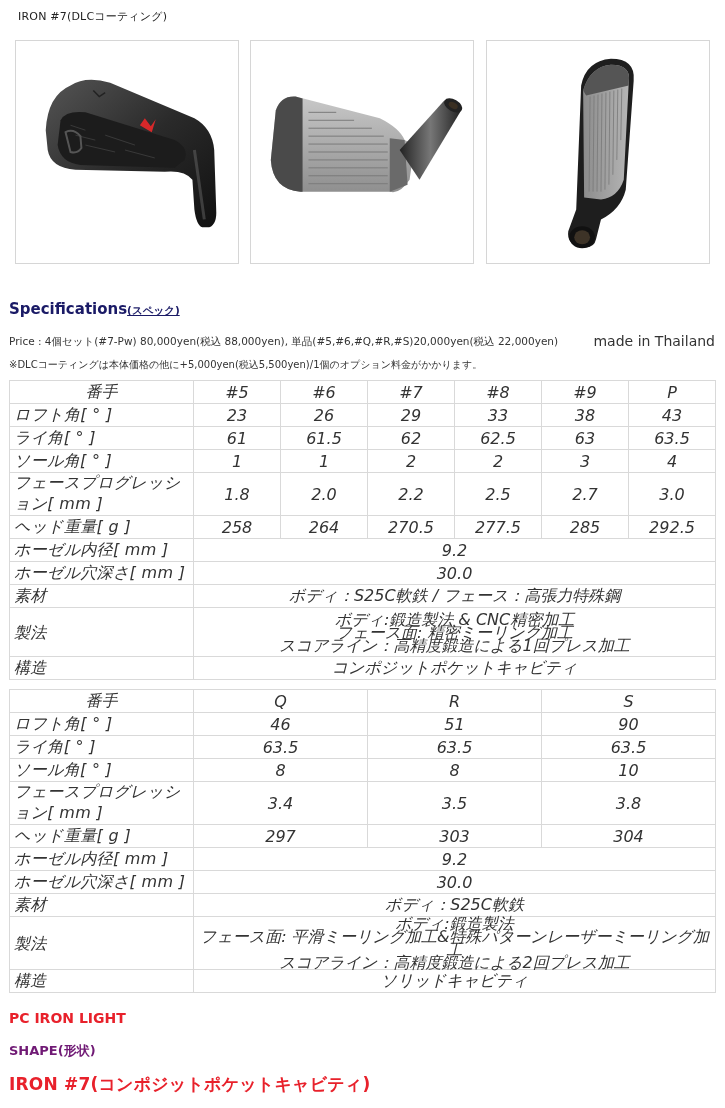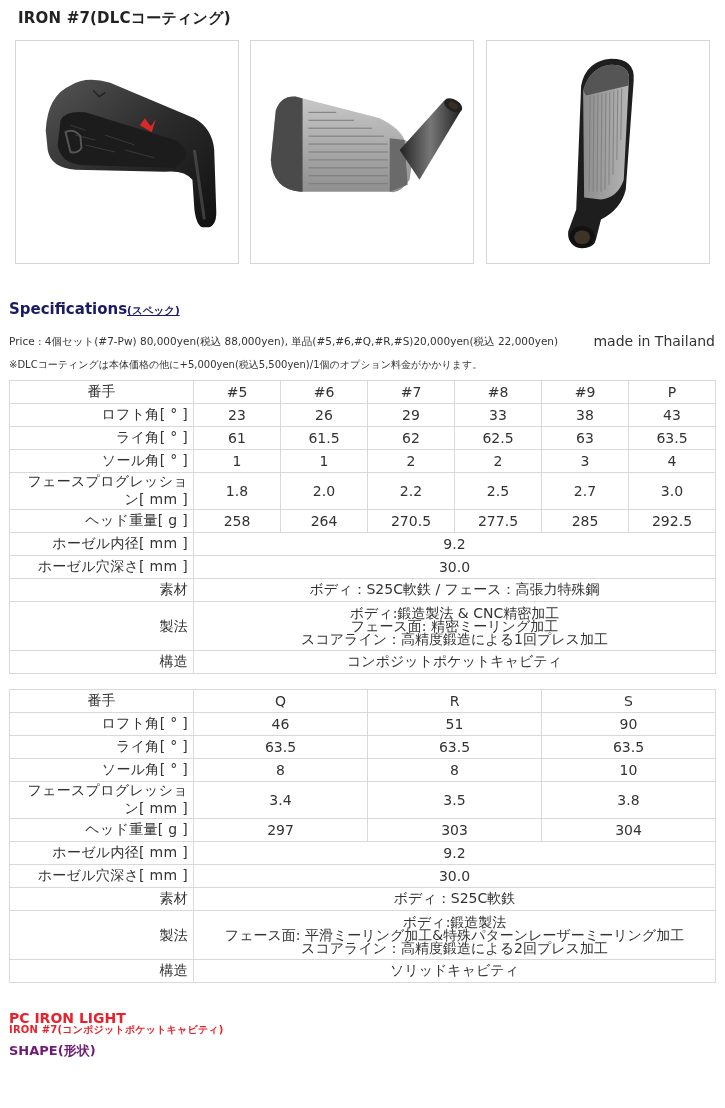--- a/index.html
+++ b/index.html
@@ -1,46 +1,46 @@
 <!DOCTYPE html>
 <html><head>
 <meta charset="utf-8">
 <style>
   * { box-sizing: border-box; margin: 0; padding: 0; }
   html, body { width: 725px; height: 1108px; background: #ffffff; overflow: hidden; }
   body { font-family: "DejaVu Sans", "Liberation Sans", sans-serif; color: #333333; position: relative; }
 
-  .top-title { position: absolute; left: 18px; top: 9px; font-size: 15px; color: #222; font-weight: bold; letter-spacing: 0.2px; }
+  .top-title { position: absolute; left: 18px; top: 9px; font-size: 11px; color: #222; font-weight: normal; letter-spacing: 0.2px; }
 
   .gallery { position: absolute; top: 40px; left: 15px; width: 700px; height: 224px; }
   .photo { position: absolute; top: 0; width: 224px; height: 224px; border: 1px solid #d6d6d6; background: #fff; overflow: hidden; }
   .photo svg { display: block; width: 100%; height: 100%; }
   #p1 { left: 0; }
   #p2 { left: 235px; }
   #p3 { left: 471px; }
 
   .spec-heading { position: absolute; left: 9px; top: 300px; font-size: 15px; font-weight: bold; color: #1a1a66; }
   .spec-heading .sub { font-size: 10.5px; text-decoration: underline; }
 
   .price { position: absolute; left: 9px; top: 335px; font-size: 10.5px; color: #333; }
   .made { position: absolute; right: 10px; top: 333px; font-size: 14px; color: #333; }
   .note { position: absolute; left: 9px; top: 358px; font-size: 10px; color: #333; }
 
-  table.spec { position: absolute; left: 9px; width: 706px; border-collapse: collapse; font-size: 14px; color: #333; table-layout: fixed; }
+  table.spec { position: absolute; left: 9px; width: 706px; border-collapse: collapse; font-size: 16px; color: #333; table-layout: fixed; font-style: italic; }
   table.spec td, table.spec th { border: 1px solid #d9d9d9; height: 23px; font-weight: normal; padding: 0 5px; }
   table.spec th { text-align: center; }
-  table.spec td.lbl { text-align: right; padding-left: 4px; letter-spacing: 0.3px; }
+  table.spec td.lbl { text-align: left; padding-left: 4px; letter-spacing: 0.3px; }
   table.spec td.v { text-align: center; }
   table.spec td.multi { height: 49px; line-height: 13px; margin-top: 37px; }
   #t1 { top: 380px; }
   #t2 { top: 689px; }
 
   .pc-title { position: absolute; left: 9px; top: 1010px; font-size: 14px; font-weight: bold; color: #e8212b; }
   .shape-title { position: absolute; left: 9px; top: 1042px; font-size: 13px; font-weight: bold; color: #701a75; }
-  .iron-sub { position: absolute; left: 9px; top: 1023px; font-size: 10px; font-weight: bold; color: #e8212b; letter-spacing: 0.2px; }
+  .iron-sub { position: absolute; left: 9px; top: 1073px; font-size: 17px; font-weight: bold; color: #e8212b; letter-spacing: 0.2px; }
 </style>
 </head>
 <body>
 
 <div class="top-title">IRON #7(DLCコーティング)</div>
 
 <div class="gallery">
 
   <div class="photo" id="p1">
     <svg viewBox="0 0 224 224">

